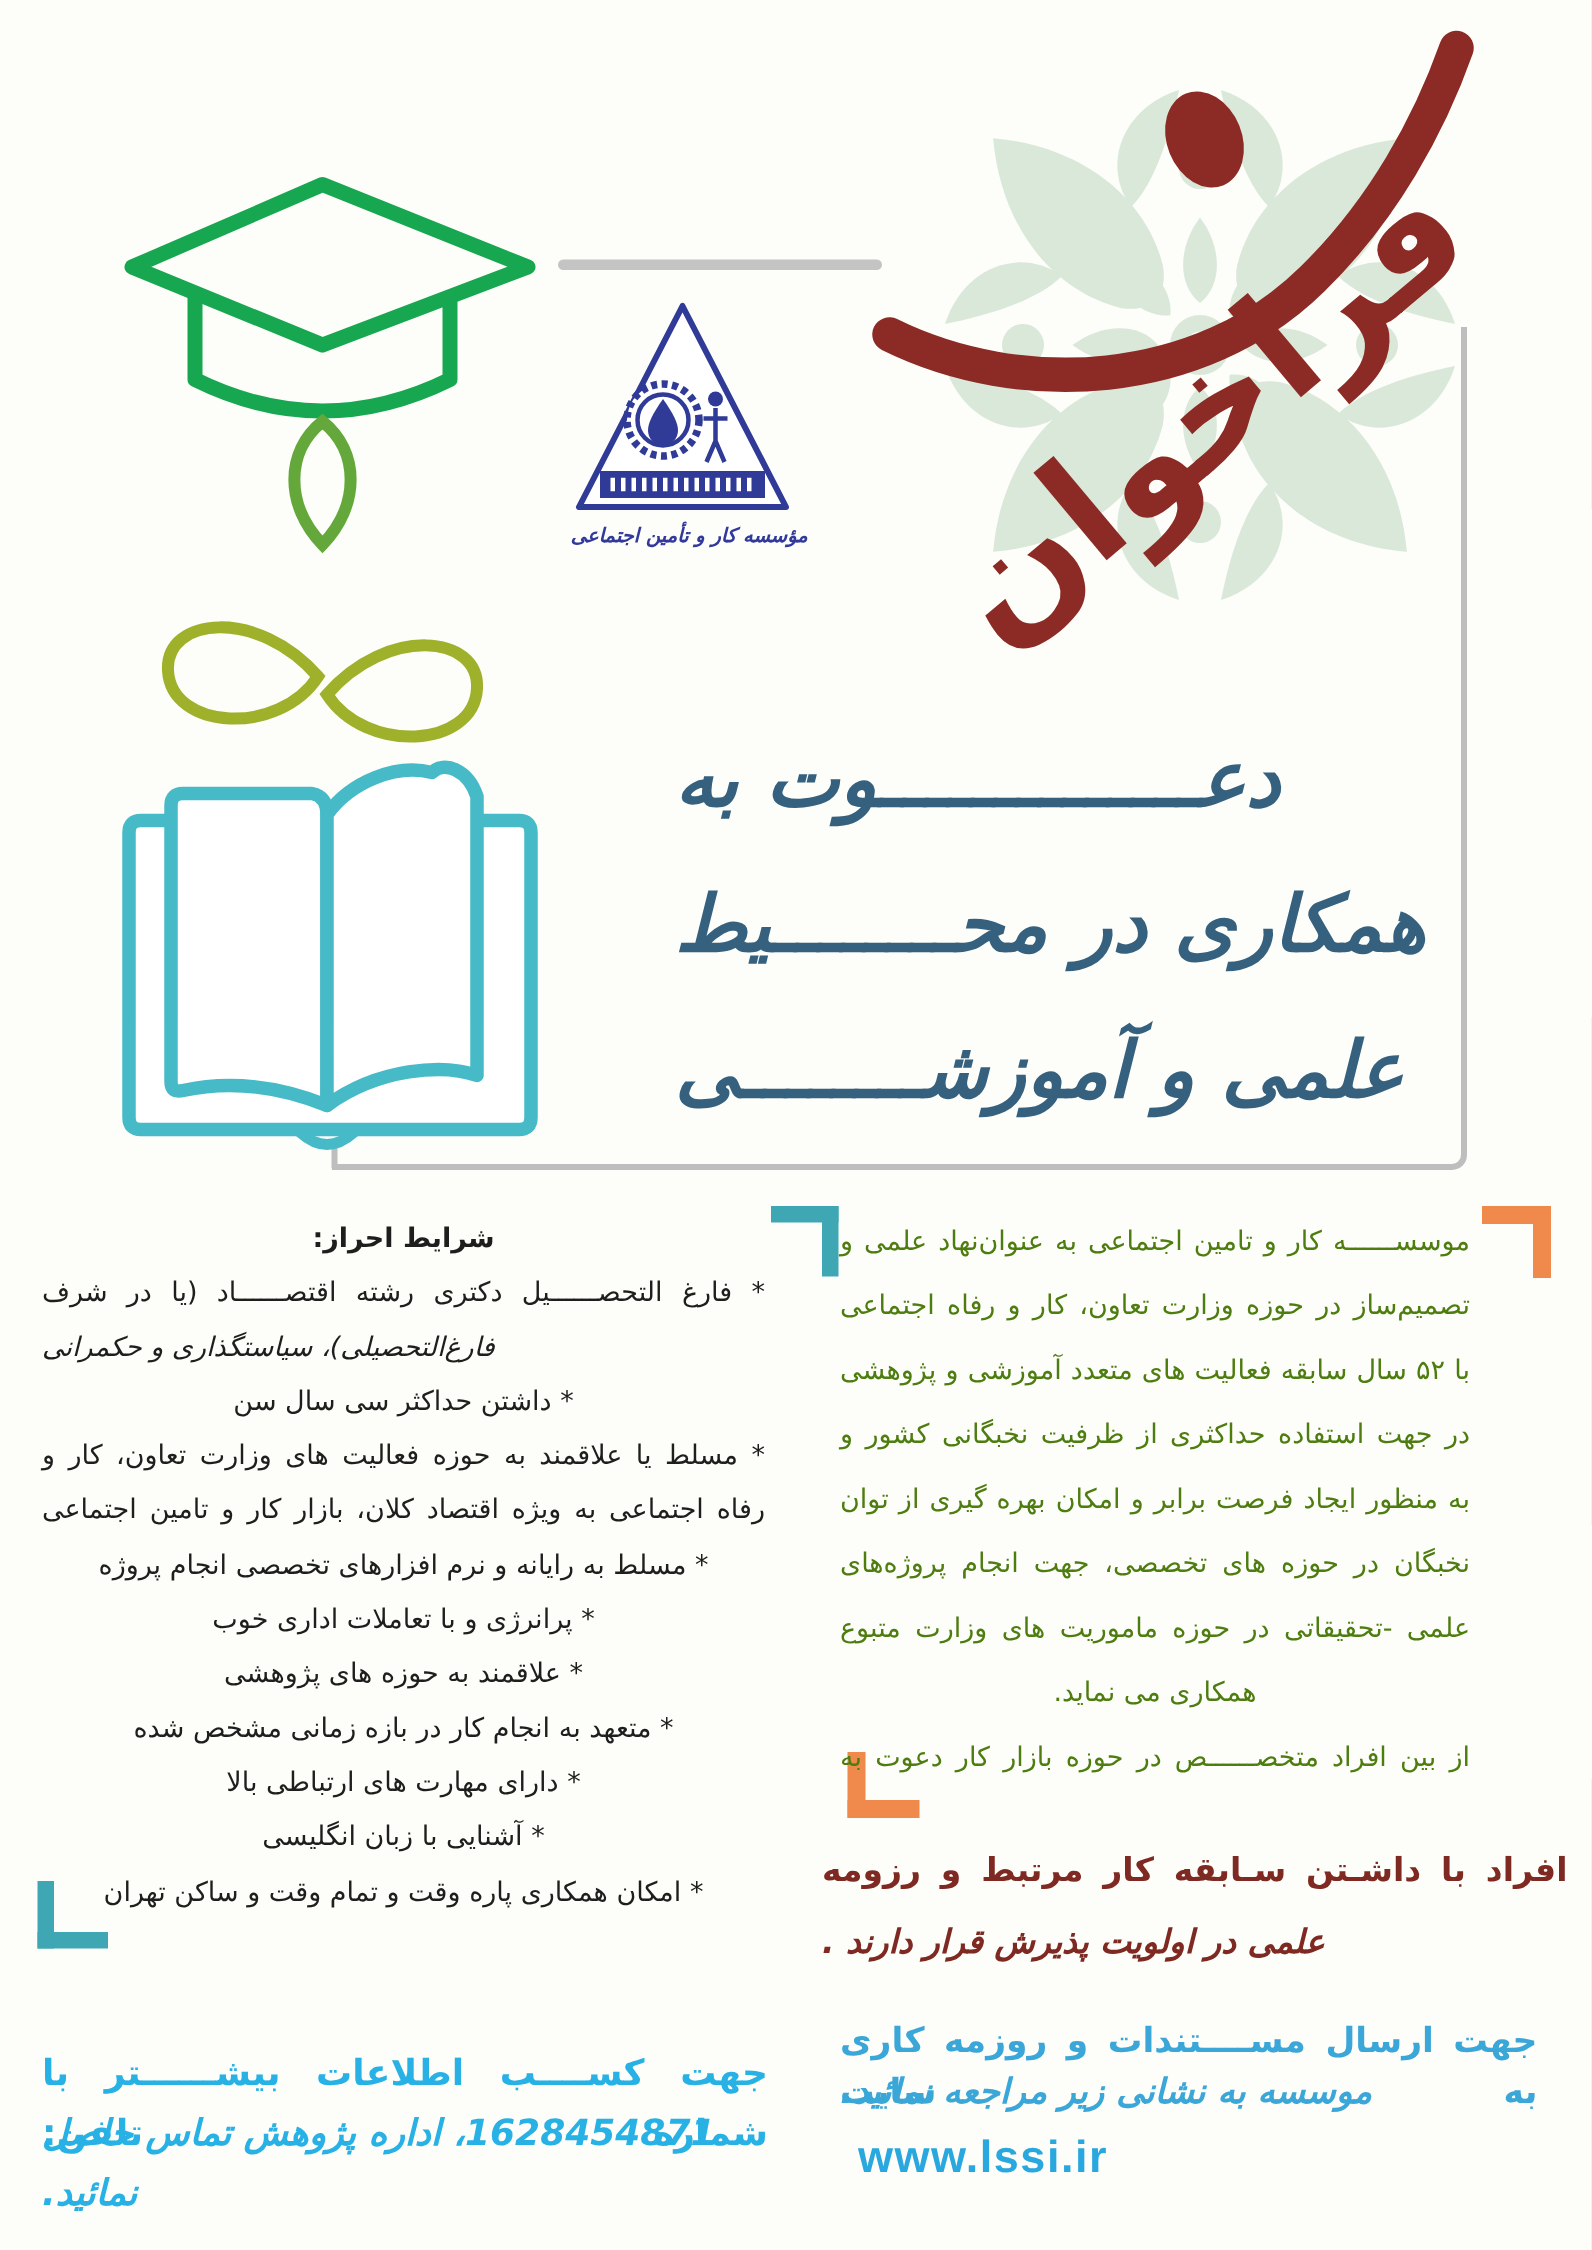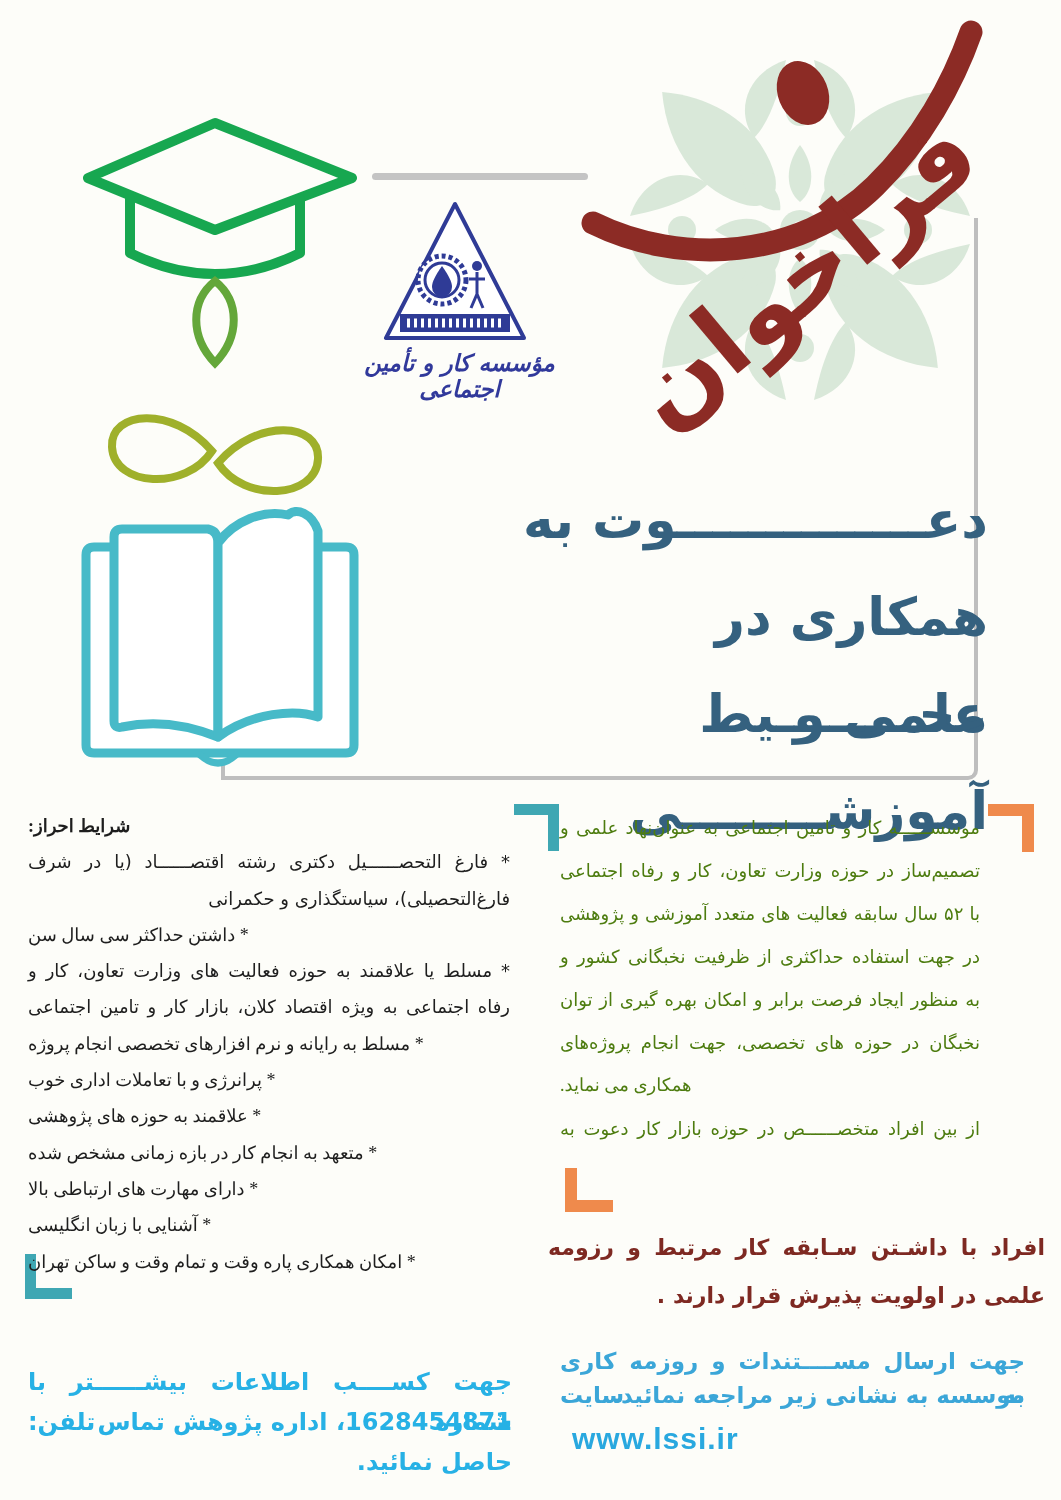--- a/index.html
+++ b/index.html
@@ -3,39 +3,39 @@
 <meta charset="utf-8">
 <style>
   html,body{margin:0;padding:0;background:#e8e8e8;}
   .poster{position:relative;width:1061px;height:1500px;background:#fdfdf9;overflow:hidden;
           font-family:"DejaVu Sans",sans-serif;}
   .abs{position:absolute;}
   
   .rtl{direction:rtl;unicode-bidi:plaintext;}
   .line{direction:rtl;white-space:normal;}
   .fill{text-align:justify;text-align-last:justify;}
-  .right{text-align:left;font-family:Liberation Serif, serif;}
-  .left{text-align:right;}
+  .right{text-align:center;}
+  .left{text-align:left;font-style:italic;}
   .headline{left:450px;top:472px;width:538px;color:#35617f;font-weight:bold;font-size:52px;}
   .headline .line{height:97px;line-height:97px;}
   .intro{left:560px;top:806px;width:420px;color:#4d7c0f;font-size:18px;}
   .intro .line{height:43px;line-height:43px;}
   .reqs{left:28px;top:808px;width:482px;color:#1e1e1e;font-size:18px;}
   .reqs .line{height:36.3px;line-height:36.3px;}
   .reqs .title{font-weight:bold;}
   .priority{left:548px;top:1224px;width:497px;color:#7e2922;font-weight:bold;font-size:22px;}
   .priority .line{height:48px;line-height:48px;}
   .send{left:560px;top:1344px;width:465px;color:#3ba6d8;font-weight:bold;font-size:23px;}
   .send .line{height:34px;line-height:34px;}
   .website{left:572px;top:1422px;color:#29a8df;font-weight:bold;font-size:30px;
            font-family:"Liberation Sans",sans-serif;letter-spacing:1px;}
   .contact{left:28px;top:1346px;width:484px;color:#27b1e5;font-weight:bold;font-size:24px;margin-top:16px;}
   .contact .line{height:40px;line-height:40px;}
   .logo-caption{left:352px;top:350px;width:215px;text-align:center;color:#31399b;
-                font-size:23px;font-weight:bold;font-style:italic;}
+                font-size:13px;font-weight:bold;font-style:italic;}
   
   .dash{left:372px;top:173px;width:216px;height:7px;border-radius:4px;background:#c4c4c4;}
   .frame{left:221px;top:218px;width:753px;height:558px;border-right:4px solid #bebebe;
          border-bottom:4px solid #bebebe;border-bottom-right-radius:10px;}
   .frame-stub{left:221px;top:760px;width:4px;height:20px;background:#bebebe;border-radius:2px;}
   
   .corner{width:34px;height:36px;}
   .c-orange-tr{left:988px;top:804px;border-top:12px solid #ef8a4c;border-right:12px solid #ef8a4c;}
   .c-orange-bl{left:565px;top:1168px;width:36px;height:32px;
                border-left:12px solid #ef8a4c;border-bottom:12px solid #ef8a4c;}
@@ -165,20 +165,21 @@
   <div class="abs corner c-teal-tr"></div>
   <div class="abs corner c-teal-bl"></div>
 
   <div class="abs intro">
     <div class="line fill">موسســــــه کار و تامین اجتماعی به عنوان‌نهاد علمی و</div>
     <div class="line fill">تصمیم‌ساز در حوزه وزارت تعاون، کار و رفاه اجتماعی</div>
     <div class="line fill">با ۵۲ سال سابقه فعالیت های متعدد آموزشی و پژوهشی</div>
     <div class="line fill">در جهت استفاده حداکثری از ظرفیت نخبگانی کشور و</div>
     <div class="line fill">به منظور ایجاد فرصت برابر و امکان بهره گیری از توان</div>
     <div class="line fill">نخبگان در حوزه های تخصصی، جهت انجام پروژه‌های</div>
+    <div class="line fill">علمی -تحقیقاتی در حوزه ماموریت های وزارت متبوع</div>
     <div class="line right">همکاری می نماید.</div>
     <div class="line fill">از بین افراد متخصــــــص در حوزه بازار کار دعوت به</div>
   </div>
 
   <div class="abs reqs">
     <div class="line right title">شرایط احراز:</div>
     <div class="line fill">* فارغ التحصــــــیل دکتری رشته اقتصــــــاد (یا در شرف</div>
     <div class="line left">فارغ‌التحصیلی)، سیاستگذاری و حکمرانی</div>
     <div class="line right">* داشتن حداکثر سی سال سن</div>
     <div class="line fill">* مسلط یا علاقمند به حوزه فعالیت های وزارت تعاون، کار و</div>

